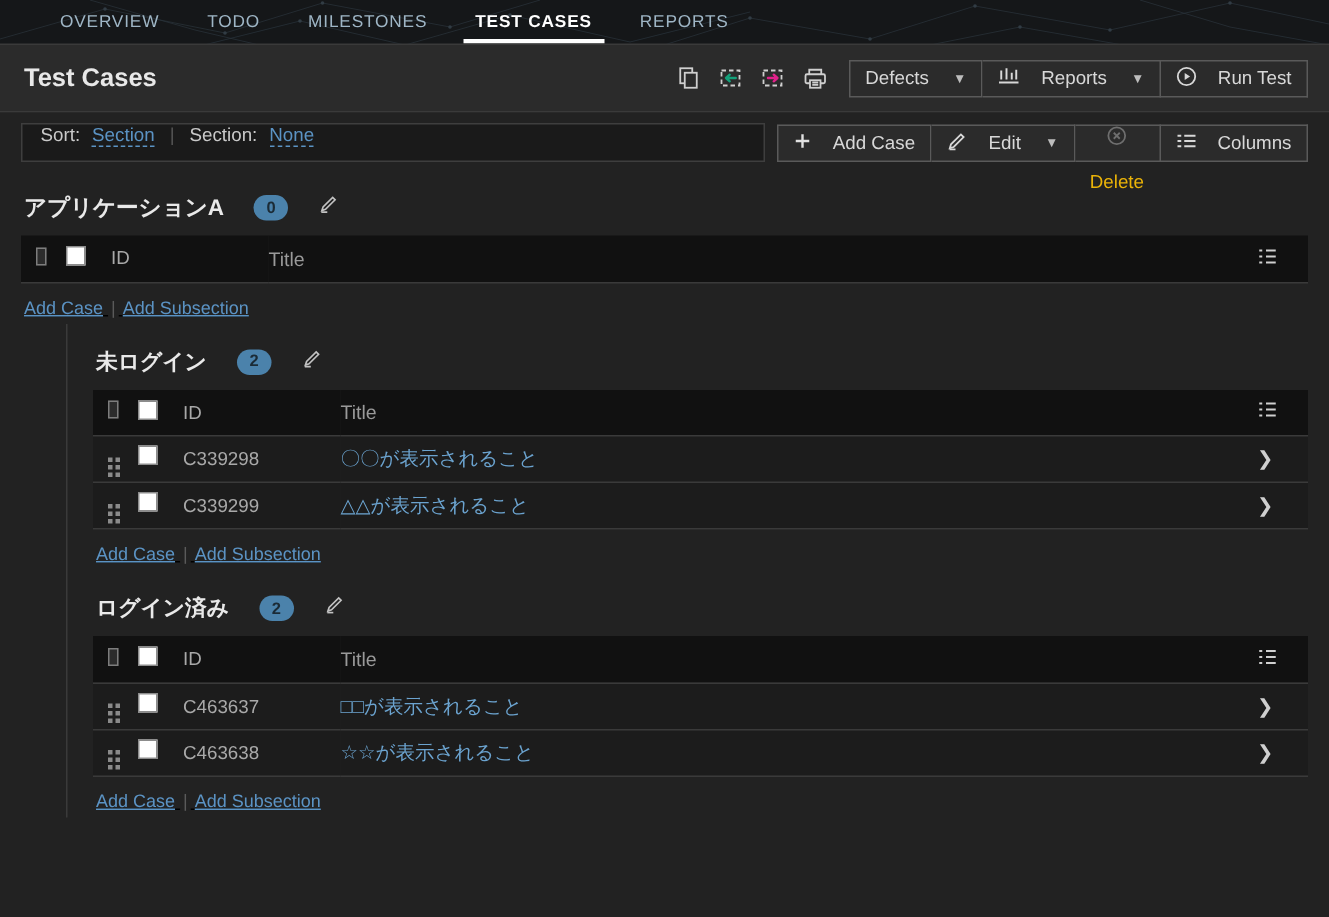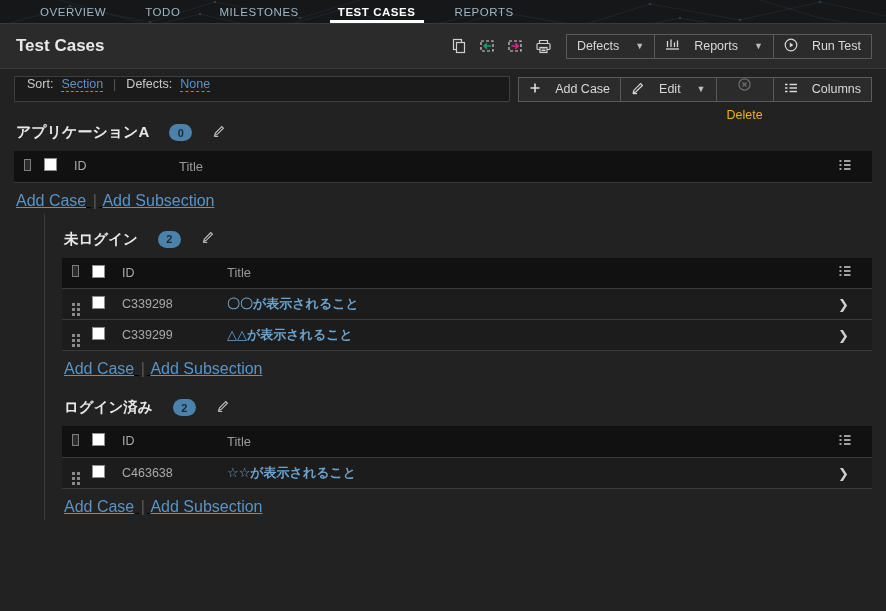--- a/index.html
+++ b/index.html
@@ -6,28 +6,27 @@
   html, body {
     width: 886px; height: 611px;
     background: #222222;
     font-family: "Liberation Sans", "DejaVu Sans", sans-serif;
     overflow: hidden;
   }
 
   
   .topnav {
     position: relative;
-    height: 24px;
+    height: 30px;
     background: #151719;
     border-bottom: 1px solid #3a3a3a;
     display: flex;
     align-items: stretch;
     padding-left: 24px;
     overflow: hidden;
-    gap: 7px;
   }
   .topnav-bg {
     position: absolute; inset: 0;
     opacity: 0.55;
     pointer-events: none;
   }
   .nav-item {
     position: relative;
     display: flex; align-items: center;
     padding: 0 16px;
@@ -119,21 +118,21 @@
     height: 31px; vertical-align: middle;
   }
   thead tr { background: #111111; }
   thead th { color: #9a9a9a; font-size: 12.5px; border-bottom: 1px solid #3a3a3a; }
   tbody tr { background: #1c1c1c; border-bottom: 1px solid #3a3a3a; }
   .c-handle { width: 30px; padding-left: 10px; }
   .c-check  { width: 30px; }
   .c-id     { width: 105px; color: #a9a9a9; font-size: 12.5px; }
   .c-title  { color: #6ba3cf; font-size: 13px; }
   .c-arrow  { width: 34px; text-align: center; }
-  .case-link { cursor: pointer; font-weight: bold; }
+  .case-link { cursor: pointer; }
 
   .chk {
     width: 13px; height: 13px;
     background: #ffffff;
     border: 1px solid #8c8c8c;
     display: inline-block;
     cursor: pointer;
   }
   .hdr-mini {
     width: 7px; height: 12px;
@@ -144,21 +143,21 @@
     display: inline-grid;
     grid-template-columns: repeat(2, 3px);
     grid-auto-rows: 3px; gap: 2px;
     cursor: grab;
   }
   .dots i { background: #8a8a8a; display: block; width: 3px; height: 3px; }
   .chev { color: #cfcfcf; font-size: 13px; cursor: pointer; }
 
   .links-row {
     padding: 9px 0 4px 2px;
-    font-size: 16px;
+    font-size: 12px;
     text-decoration: underline;
   }
   .ulink { color: #5b93c4; text-decoration: underline; cursor: pointer; }
   .links-row .vbar { color: #5a5a5a; }
 
   .subsection { margin-left: 30px; border-left: 1px solid #3a3a3a; padding-left: 17px; }
   .subsection .section-head { padding-top: 16px; }
   .subsection .section-title { font-size: 14.5px; }
 </style>
 </head>
@@ -264,21 +263,21 @@
       <span>Run Test</span>
     </div>
   </div>
 </div>
 
 <div class="subbar">
   <div class="sortfilter">
     <span>Sort:</span>
     <span class="dlink">Section</span>
     <span class="vbar">|</span>
-    <span>Defects:</span>
+    <span>Section:</span>
     <span class="dlink">None</span>
   </div>
 
   <div class="btn-group">
     <div class="btn">
       <span>
         <svg width="12" height="12" viewBox="0 0 12 12" stroke="#e0e0e0" stroke-width="1.6">
             <path d="M6 1.5 V10.5 M1.5 6 H10.5"></path>
           </svg>
       </span>
@@ -459,20 +458,34 @@
           <tr>
             <td class="c-handle"><span class="dots">
                 <i></i>
                 <i></i>
                 <i></i>
                 <i></i>
                 <i></i>
                 <i></i>
               </span></td>
             <td class="c-check"><span class="chk"></span></td>
+            <td class="c-id">C463637</td>
+            <td class="c-title"><span class="case-link">□□が表示されること</span></td>
+            <td class="c-arrow"><span class="chev">❯</span></td>
+          </tr>
+          <tr>
+            <td class="c-handle"><span class="dots">
+                <i></i>
+                <i></i>
+                <i></i>
+                <i></i>
+                <i></i>
+                <i></i>
+              </span></td>
+            <td class="c-check"><span class="chk"></span></td>
             <td class="c-id">C463638</td>
             <td class="c-title"><span class="case-link">☆☆が表示されること</span></td>
             <td class="c-arrow"><span class="chev">❯</span></td>
           </tr>
         </tbody>
     </table>
 
     <div class="links-row">
       <span class="ulink">Add Case</span>
       <span class="vbar">|</span>

